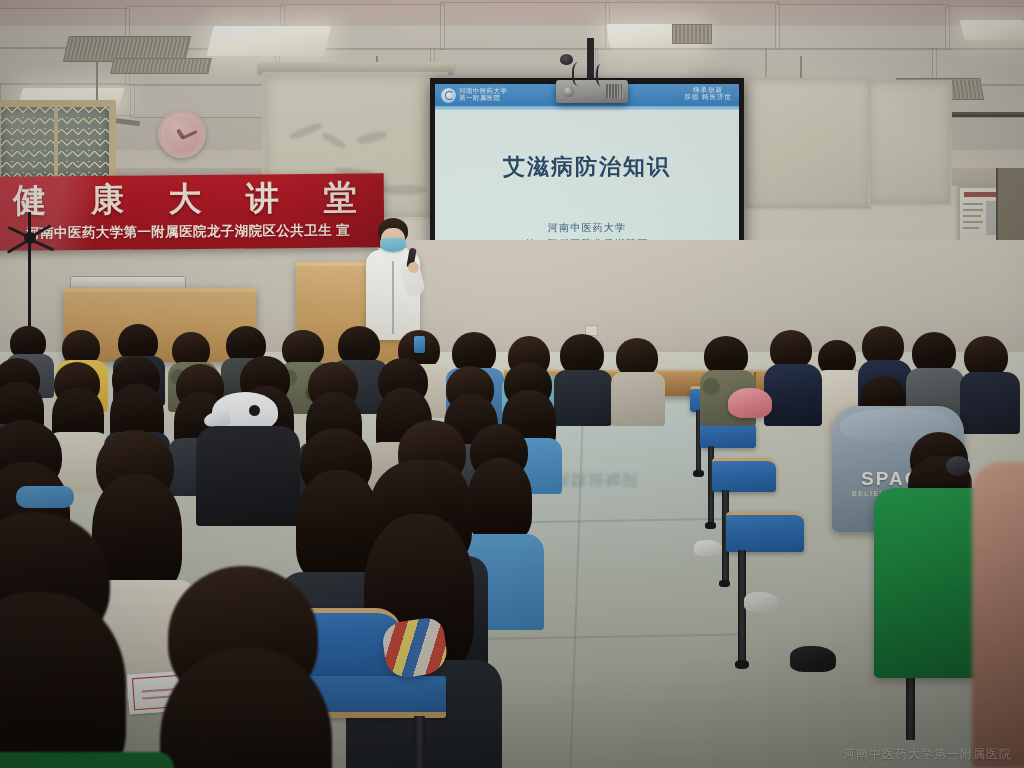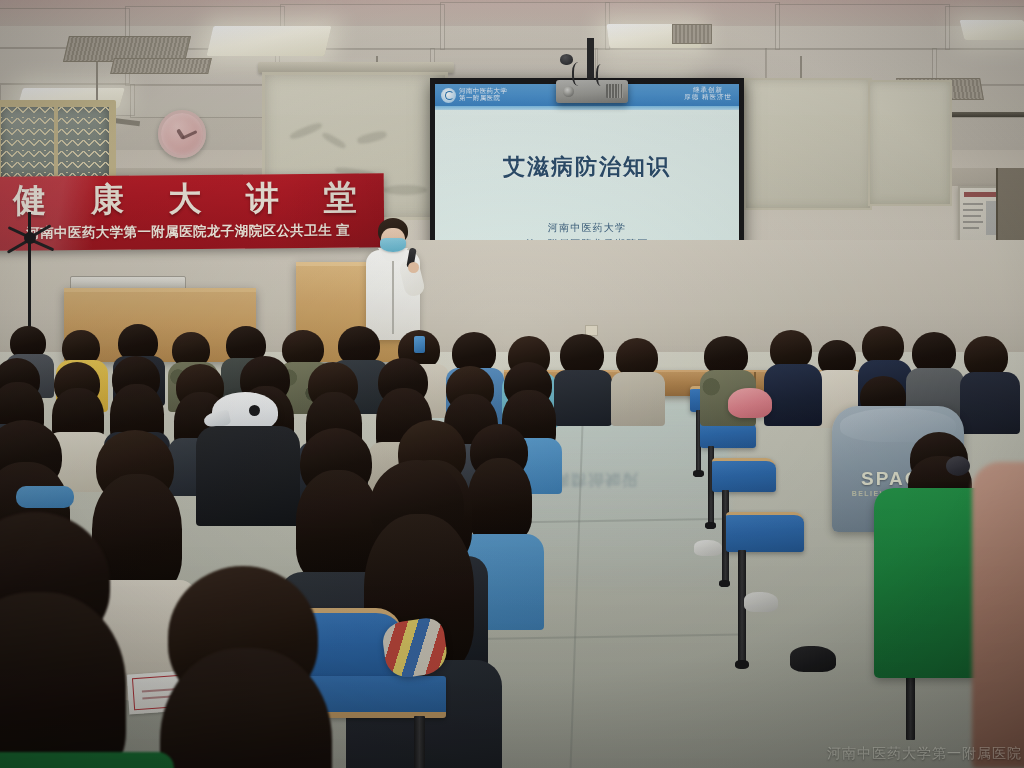--- a/index.html
+++ b/index.html
@@ -489,22 +489,22 @@
     left:0; top:0; width:1024px; height:768px; z-index:60; pointer-events:none;
     background:
       radial-gradient(ellipse 78% 72% at 50% 44%,rgba(0,0,0,0) 0%,rgba(0,0,0,.12) 62%,rgba(0,0,0,.36) 100%);
   }
   #grade2 {
     left:0; top:0; width:1024px; height:768px; z-index:61; pointer-events:none;
     background:linear-gradient(180deg,rgba(255,250,235,.05) 0%,rgba(60,70,60,.06) 60%,rgba(30,35,30,.12) 100%);
     mix-blend-mode:multiply;
   }
   #watermark {
-    right:2px; bottom:5px; z-index:62;
-    font-size:14px; color:rgba(225,225,215,.34); letter-spacing:1px;
+    right:12px; bottom:5px; z-index:62;
+    font-size:12px; color:rgba(225,225,215,.34); letter-spacing:1px;
     text-shadow:0 1px 2px rgba(0,0,0,.4);
   }
 </style>
 </head>
 <body>
 
 <div id="scene">
 
   <div class="lay" id="ceiling">
     <div class="lay" id="ceiling-pink"></div>

